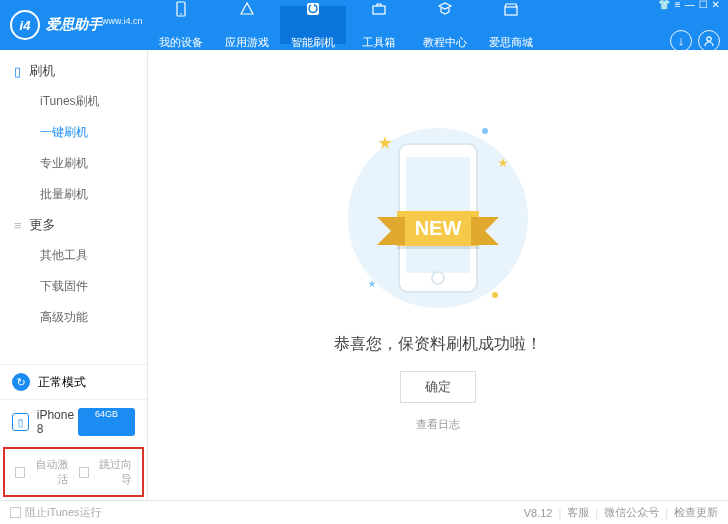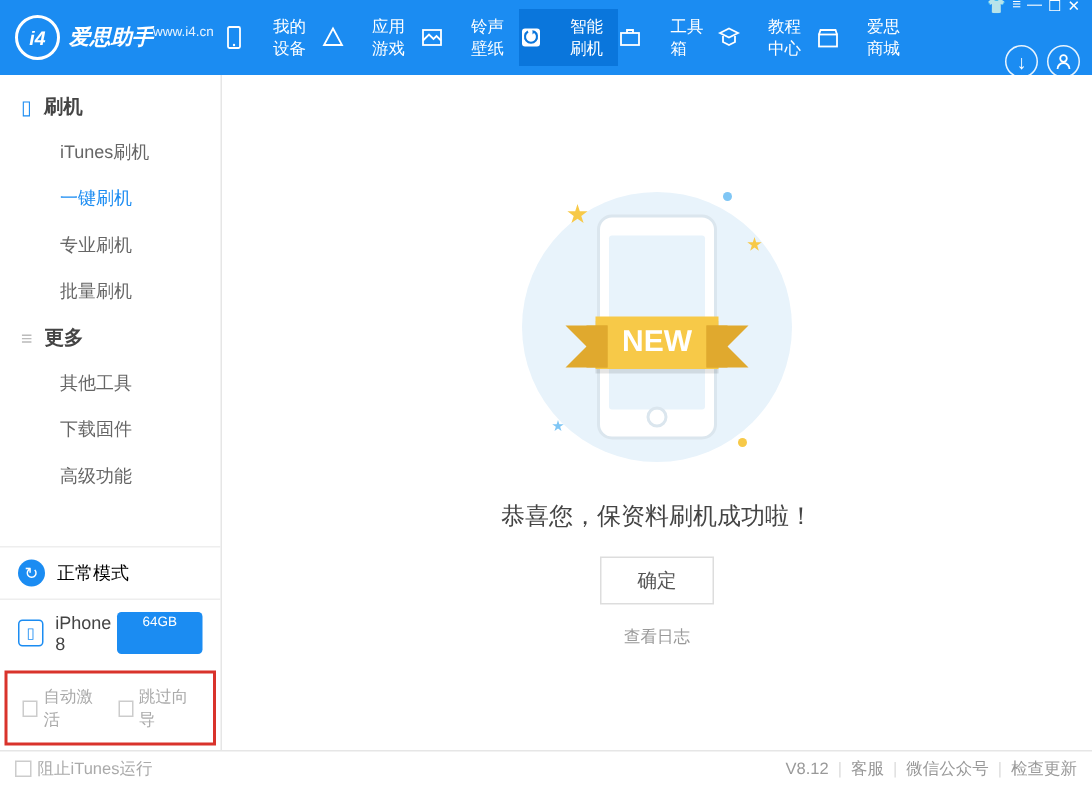--- a/index.html
+++ b/index.html
@@ -6,50 +6,50 @@
     body { width: 728px; height: 524px; background: #fff; overflow: hidden; font-size: 12px; }
     
     
     .header { height: 50px; background: #1b8cf2; display: flex; align-items: center; color: #fff; }
     .logo-area { width: 148px; display: flex; align-items: center; padding-left: 10px; gap: 6px; }
     .logo-circle { width: 30px; height: 30px; border: 2px solid #fff; border-radius: 50%; display: flex; align-items: center; justify-content: center; font-weight: bold; font-size: 13px; font-style: italic; }
     .brand { display: flex; flex-direction: row; line-height: 1.1; }
     .brand-name { font-size: 14px; font-weight: bold; font-style: italic; }
     .brand-url { font-size: 9px; opacity: 0.9; }
     .nav { display: flex; flex: 1; }
-    .nav-item { width: 66px; display: flex; flex-direction: row; align-items: center; justify-content: center; gap: 18px; height: 38px; }
+    .nav-item { width: 66px; display: flex; flex-direction: column; align-items: center; justify-content: center; gap: 18px; height: 38px; }
     .nav-item.active { background: #0a76dc; }
     .nav-icon { width: 18px; height: 18px; display: flex; align-items: center; justify-content: center; }
     .nav-label { font-size: 11px; }
     .header-right { display: flex; align-items: center; gap: 4px; padding-right: 8px; }
     .win-ctrl { display: flex; gap: 4px; font-size: 10px; margin-bottom: 16px; }
     .win-ctrl span { cursor: pointer; }
     .hdr-circle { width: 22px; height: 22px; border: 1.5px solid rgba(255,255,255,0.9); border-radius: 50%; display: flex; align-items: center; justify-content: center; font-size: 13px; }
     .hdr-right-stack { display:flex; flex-direction:column; align-items:flex-end; gap:4px; }
 
     
     .body { display: flex; height: 450px; }
     
     
     .sidebar { width: 148px; border-right: 1px solid #e6e6e6; display: flex; flex-direction: column; background: #fff; }
     .side-scroll { flex: 1; padding: 6px 0; }
     .side-section { padding: 6px 14px; display: flex; align-items: center; gap: 8px; color: #555; }
     .side-section .sect-icon { font-size: 13px; color: #1b8cf2; }
     .side-section.more .sect-icon { color: #bbb; }
-    .side-section .sect-label { font-size: 13px; font-weight: 700; color: #444; }
+    .side-section .sect-label { font-size: 13px; font-weight: 400; color: #444; }
     .side-item { padding: 7px 14px 7px 40px; color: #666; font-size: 12px; cursor: pointer; }
     .side-item.active { color: #1b8cf2; }
     .side-block { border-top: 1px solid #eee; padding: 8px 12px; display: flex; align-items: center; gap: 8px; }
     .mode-icon { width: 18px; height: 18px; border-radius: 50%; background: #1b8cf2; color:#fff; display:flex; align-items:center; justify-content:center; font-size:11px; }
     .dev-icon { width: 18px; height: 18px; border: 1.5px solid #1b8cf2; border-radius: 3px; display:flex; align-items:center; justify-content:center; color:#1b8cf2; font-size:10px; }
     .dev-info { display:flex; flex-direction:row; gap:2px; }
     .dev-name { font-size: 12px; color:#444; font-weight:500; }
     .dev-badge { background:#1b8cf2; color:#fff; font-size:9px; padding:1px 17px; border-radius:3px; width:fit-content; }
     .side-checks { padding: 8px 10px; display:flex; gap:10px; border:2px solid #d9332b; margin:3px; }
-    .chk { display:flex; align-items:center; gap:4px; color:#aaa; font-size:11px; }
+    .chk { display:flex; align-items:center; gap:4px; color:#aaa; font-size:11px;text-align:right; }
     .chk-box { width:11px; height:11px; border:1px solid #ccc; }
 
     
     .main { flex: 1; display: flex; flex-direction: column; align-items: center; justify-content: center; position: relative; }
     .illus { width:200px; height:200px; position:relative; display:flex; align-items:center; justify-content:center; }
     .illus-circle { width:180px; height:180px; border-radius:50%; background:#e8f3fb; position:absolute; }
     .phone { width:80px; height:150px; background:#fff; border:2px solid #dbe6ee; border-radius:10px; position:relative; z-index:2; }
     .phone::before { content:""; position:absolute; top:12px; left:6px; right:6px; bottom:18px; background:#e8f3fb; border-radius:2px; }
     .phone::after { content:""; position:absolute; bottom:6px; left:50%; transform:translateX(-50%); width:10px; height:10px; border:2px solid #dbe6ee; border-radius:50%; }
     .ribbon { position:absolute; z-index:3; background:#f7c948; color:#fff; font-weight:bold; font-size:20px; padding:6px 18px; transform:translateY(10px); box-shadow:0 3px 0 rgba(0,0,0,0.1); }
@@ -88,29 +88,20 @@
         </span>
       <span class="nav-label">我的设备</span>
     </div>
     <div class="nav-item">
       <span class="nav-icon">
           <svg width="16" height="16" viewBox="0 0 16 16">
             <path d="M8 2 L14 13 L2 13 Z" fill="none" stroke="#fff" stroke-width="1.2"></path>
           </svg>
         </span>
       <span class="nav-label">应用游戏</span>
-    </div>
-    <div class="nav-item">
-      <span class="nav-icon">
-          <svg width="16" height="16" viewBox="0 0 16 16">
-            <rect x="2" y="3" width="12" height="10" fill="none" stroke="#fff" stroke-width="1.2"></rect>
-            <path d="M2 10 L6 6 L9 9 L11 7 L14 10" fill="none" stroke="#fff" stroke-width="1.2"></path>
-          </svg>
-        </span>
-      <span class="nav-label">铃声壁纸</span>
     </div>
     <div class="nav-item active">
       <span class="nav-icon">
           <svg width="16" height="16" viewBox="0 0 16 16">
             <rect x="2" y="2" width="12" height="12" rx="2" fill="#fff"></rect>
             <path d="M6 4 A4 4 0 1 0 10 4" fill="none" stroke="#0a76dc" stroke-width="1.4"></path>
             <path d="M9 3 L11 4 L9 6" fill="#0a76dc"></path>
           </svg>
         </span>
       <span class="nav-label">智能刷机</span>

